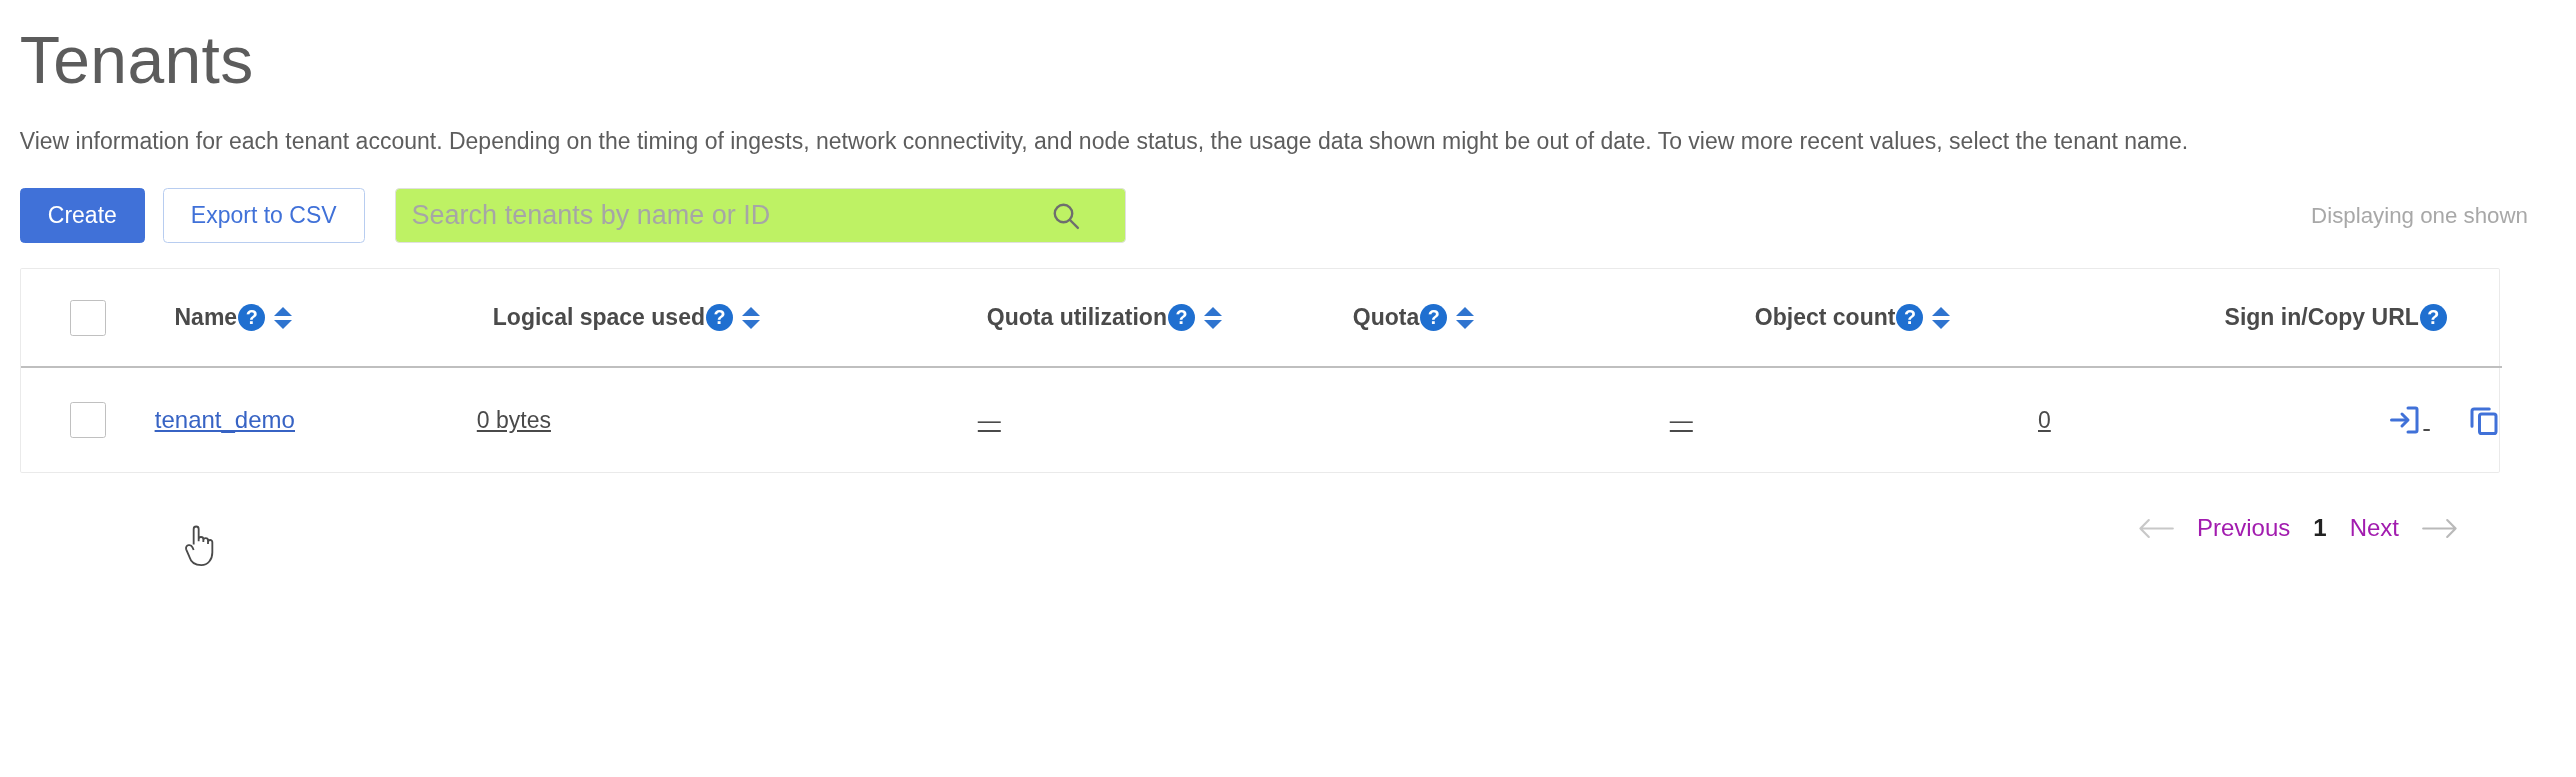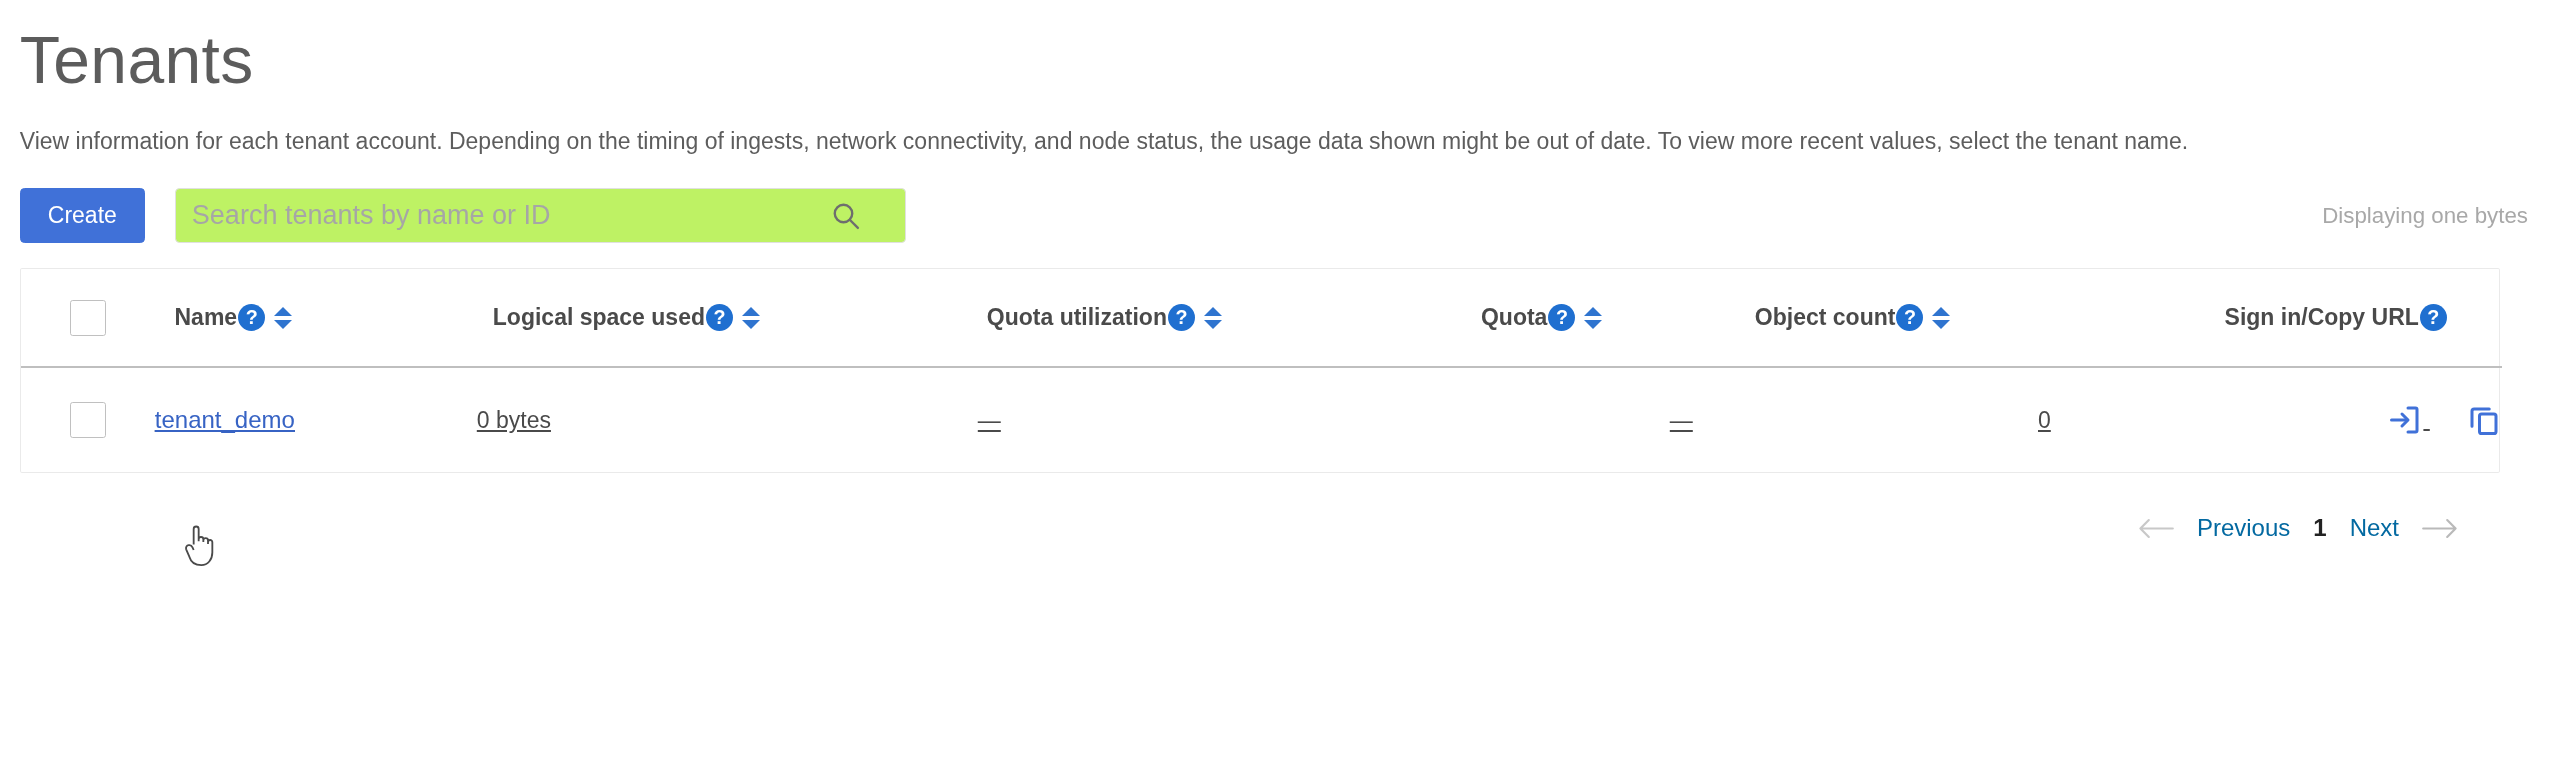--- a/index.html
+++ b/index.html
@@ -184,21 +184,21 @@
   .col-signin { width: 451px; }
 
   .th-inner {
     display: flex;
     align-items: center;
     gap: 1px;
   }
   .th-name   { padding-left: 19.7px; }
   .th-space  { padding-left: 16px; }
   .th-qutil  { padding-left: 9px; }
-  .th-quota  { justify-content: flex-end; padding-right: 88px; }
+  .th-quota  { justify-content: flex-start; padding-right: 88px; }
   .th-objs   { justify-content: flex-end; padding-right: 98px; }
   .th-signin { justify-content: flex-end; padding-right: 55px; }
 
   .cell-check  { text-align: center; }
   .cell-name   { padding-left: 19.7px; }
   .cell-space  { padding-left: 16px; }
   .cell-qutil  { padding-left: 9px; }
   .cell-quota  { text-align: right; padding-right: 134px; }
   .cell-objs   { text-align: right; padding-right: 143px; }
   .cell-dash   { color: #9a9a9a; }
@@ -268,21 +268,21 @@
   
   .pagination {
     display: flex;
     align-items: center;
     justify-content: flex-end;
     gap: 23px;
     margin: 41px 0 0 0;
     padding-right: 100px;
     font-size: 24px;
   }
-  .pg-label { color: #0369a1; cursor: pointer; }
+  .pg-label { color: #a21caf; cursor: pointer; }
   .pg-current { color: #222222; font-weight: 700; cursor: pointer; }
   .pg-arrow { width: 36px; height: 25px; cursor: pointer; }
 
   
   .cursor-hand {
     position: absolute;
     left: 179px;
     top: 508px;
     width: 41px;
     height: 50px;
@@ -295,31 +295,32 @@
 <div class="page">
 
   <h1 class="page-title">Tenants</h1>
 
   <p class="page-desc">View information for each tenant account. Depending on the timing of ingests, network connectivity, and node status, the usage data shown might be out of date. To view more recent values, select the tenant name.</p>
 
   <div class="toolbar">
 
     <button class="btn btn-primary">Create</button>
 
+    <button class="btn btn-secondary">Export to CSV</button>
 
 
     <div class="search-wrap">
       <input class="search-input" type="text" placeholder="Search tenants by name or ID" style="">
       <svg class="search-icon" viewBox="0 0 24 24" fill="none">
         <circle cx="10" cy="10" r="7" stroke="#6e6e6e" stroke-width="1.9"></circle>
         <line x1="15.2" y1="15.2" x2="21.5" y2="21.5" stroke="#6e6e6e" stroke-width="1.9" stroke-linecap="round"></line>
       </svg>
     </div>
 
-    <div class="result-count">Displaying one bytes</div>
+    <div class="result-count">Displaying one shown</div>
   </div>
 
   <div class="table-card">
     <table class="tenants">
       <colgroup>
         <col class="col-check">
           <col class="col-name">
           <col class="col-space">
         <col class="col-qutil">
           <col class="col-quota">

